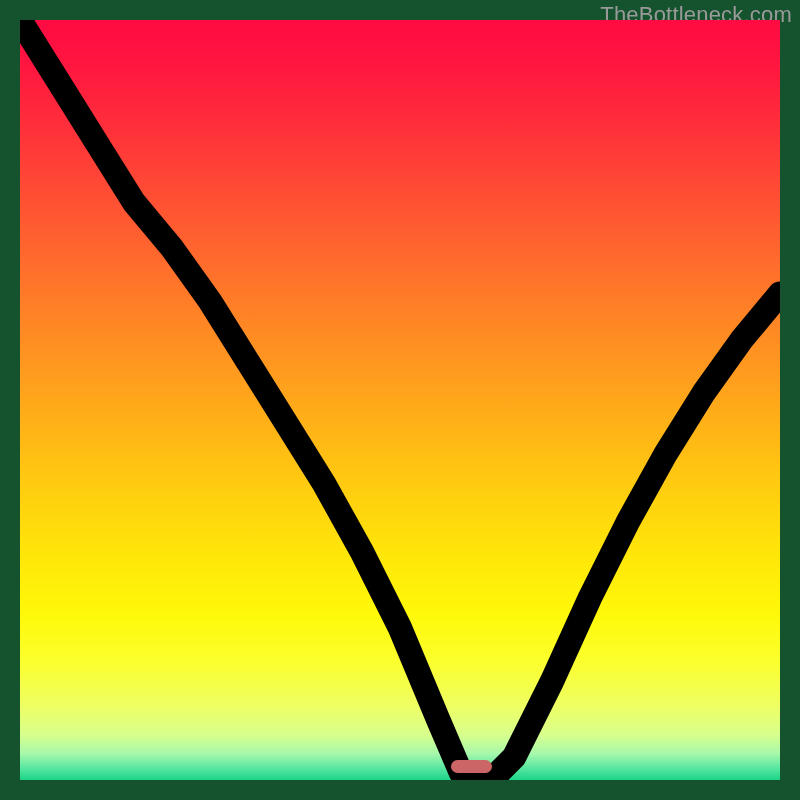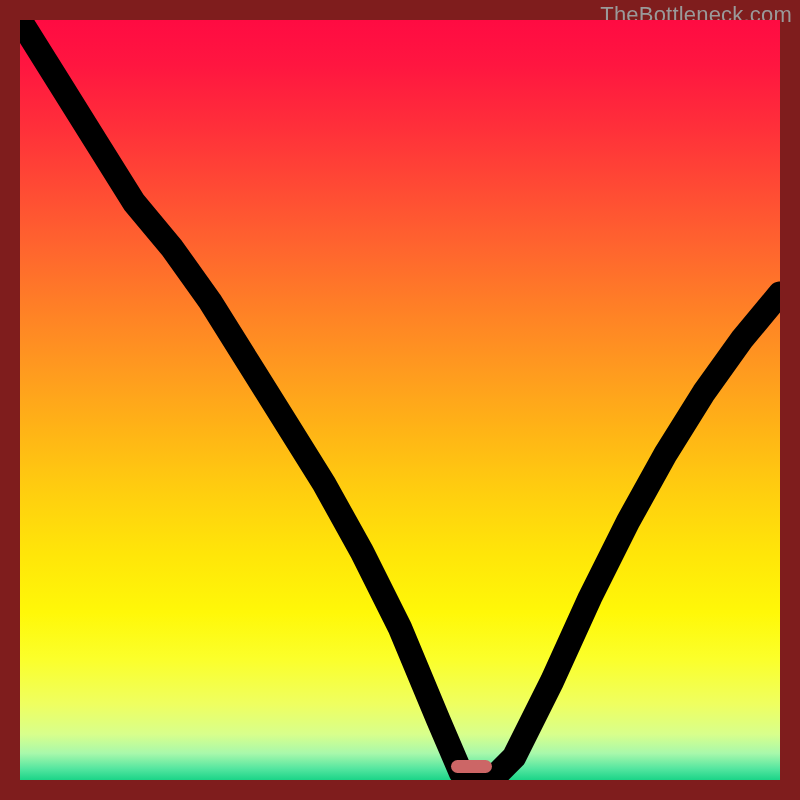--- a/index.html
+++ b/index.html
@@ -8,21 +8,21 @@
     width: 800px;
     height: 800px;
     background: #000;
     overflow: hidden;
     font-family: Arial, Helvetica, sans-serif;
   }
   .frame {
     position: relative;
     width: 800px;
     height: 800px;
-    background: #7f1d1d;
+    background: #14532d;
   }
   .plot-area {
     position: absolute;
     left: 20px;
     top: 20px;
     width: 760px;
     height: 760px;
     overflow: hidden;
   }
   .gradient {

